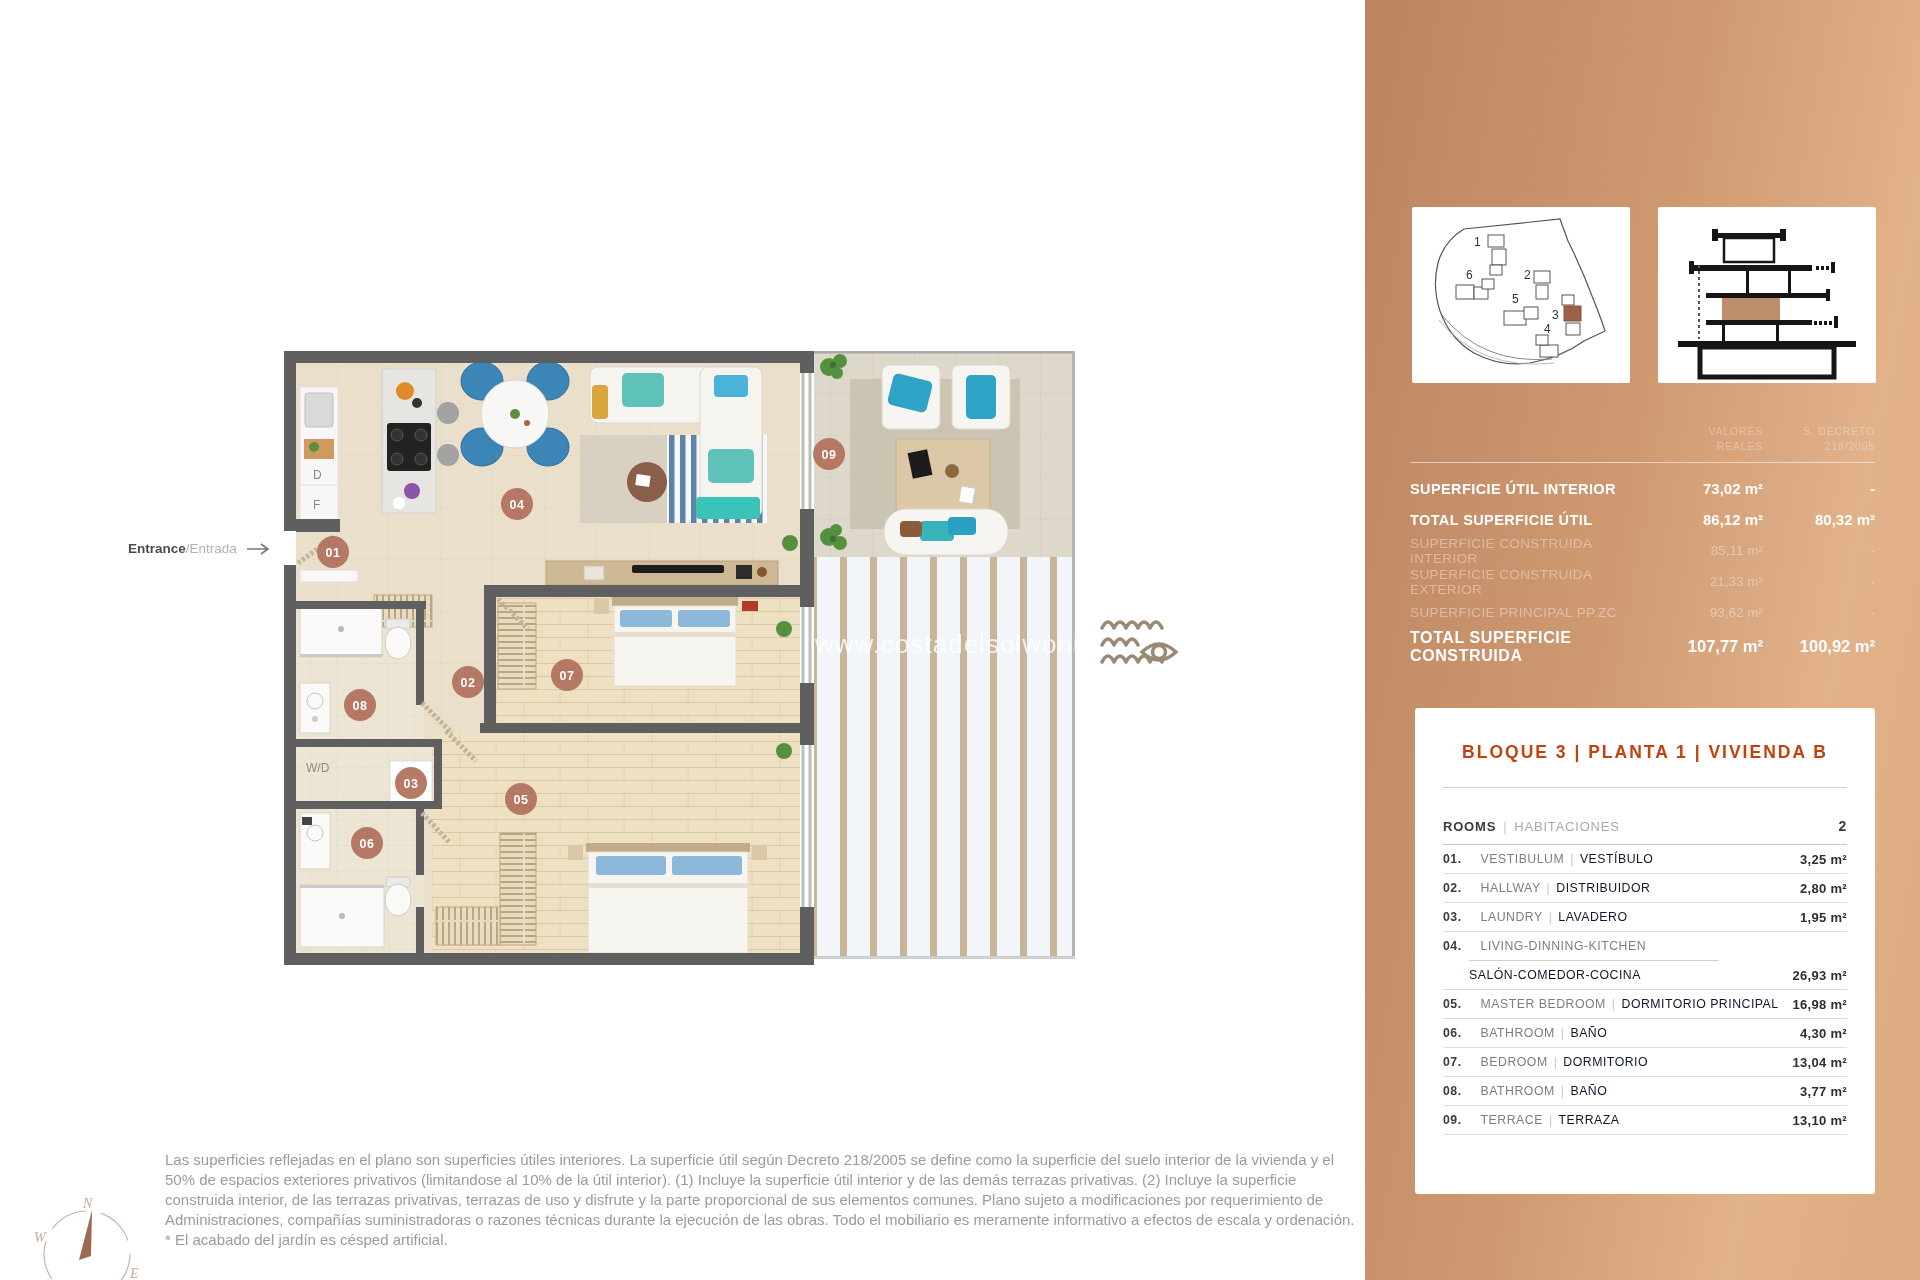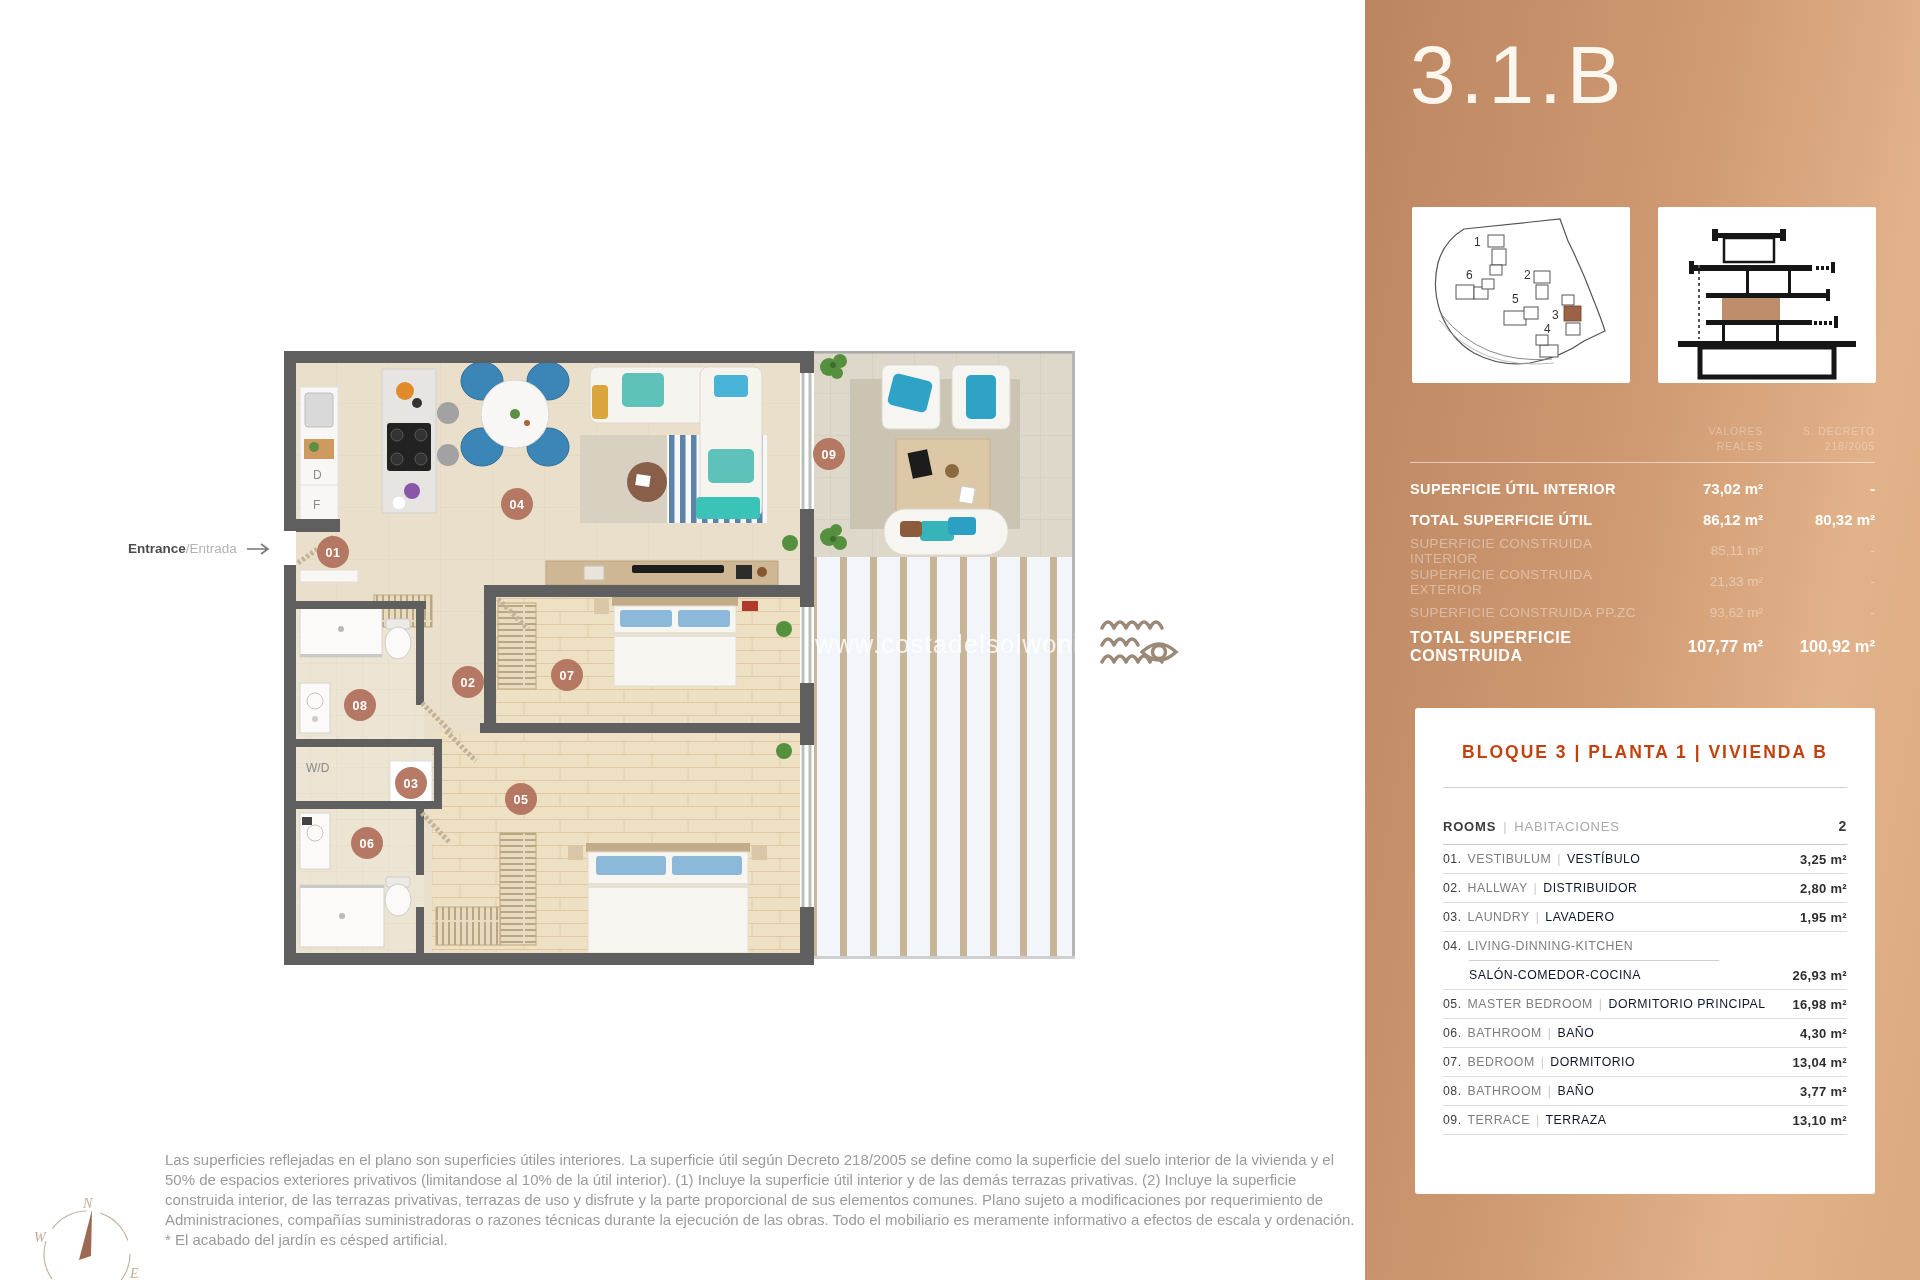--- a/index.html
+++ b/index.html
@@ -35,21 +35,21 @@
   #card-title{text-align:center;font-size:17.5px;font-weight:bold;color:#c2410c;letter-spacing:2px;}
   .c-rule{border:none;border-top:1px solid #cfcfcf;margin:24px 0 0 0;}
   .r-head{display:flex;align-items:center;font-size:13px;letter-spacing:.8px;
     margin-top:30px;padding-bottom:10px;border-bottom:1px solid #c9c9c9;}
   .r-head .en{font-weight:bold;color:#3b3b3b;}
   .r-head .sep{color:#c4c4c4;margin:0 7px;}
   .r-head .es{color:#a9a9a9;}
   .r-head .cnt{margin-left:auto;font-weight:bold;color:#3b3b3b;font-size:14px;}
   .room-row{display:flex;align-items:center;font-size:12.3px;letter-spacing:.5px;
     padding:6.5px 0;border-bottom:1px solid #dedede;color:#7d7d7d;}
-  .room-row .num{font-weight:normal;color:#3b3b3b;margin-right:6px;}
+  .room-row .num{font-weight:bold;color:#3b3b3b;margin-right:19px;}
   .room-row .sep{color:#c9c9c9;margin:0 6px;}
   .room-row .es{color:#0f172a;}
   .room-row .area{margin-left:auto;font-weight:bold;color:#2e2e2e;font-size:13px;letter-spacing:.3px;}
   .room-row.two{display:block;}
   .room-row.two .l1{display:flex;}
   .room-row.two .mid{border-top:1px solid #cfcfcf;margin:7px 0 7px 26px;width:62%;}
   .room-row.two .l2{display:flex;align-items:center;}
   .room-row.two .l2 .es{margin-left:26px;}
 
   
@@ -374,21 +374,20 @@
   <polygon points="62,20 49,70 61,66" fill="#9c6a53"></polygon>
   <text x="53" y="18" class="cmp-l">N</text>
   <text x="4" y="52" class="cmp-l">W</text>
   <text x="100" y="88" class="cmp-l">E</text>
   <text x="52" y="114" class="cmp-l">S</text>
 </svg>
 
 <div id="disclaimer" class="abs">Las superficies reflejadas en el plano son superficies útiles interiores. La superficie útil según Decreto 218/2005 se define como la superficie del suelo interior de la vivienda y el 50% de espacios exteriores privativos (limitandose al 10% de la útil interior). (1) Incluye la superficie útil interior y de las demás terrazas privativas. (2) Incluye la superficie construida interior, de las terrazas privativas, terrazas de uso y disfrute y la parte proporcional de sus elementos comunes. Plano sujeto a modificaciones por requerimiento de Administraciones, compañías suministradoras o razones técnicas durante la ejecución de las obras. Todo el mobiliario es meramente informativo a efectos de escala y ordenación. * El acabado del jardín es césped artificial.</div>
 
 <div id="panel" class="abs">
-  <div id="unit-title" class="abs">3.1.B</div>
 
   <div id="card-site" class="abs diagram-card">
     <svg width="218" height="176" viewBox="0 0 218 176">
       <path d="M52 22 L148 12 L156 34 Q170 62 182 94 Q190 114 193 124 L172 134 Q150 150 118 156 Q88 160 62 146 Q38 132 28 104 Q20 80 26 56 Q32 34 52 22 Z" fill="none" stroke="#555" stroke-width="1.2"></path>
       <path d="M30 108 Q70 158 140 152" fill="none" stroke="#888" stroke-width="1"></path>
       <path d="M27 113 Q68 164 142 156" fill="none" stroke="#aaa" stroke-width=".8"></path>
       <g fill="#fff" stroke="#444" stroke-width=".9">
         <rect x="76" y="28" width="16" height="12"></rect>
           <rect x="80" y="42" width="14" height="16"></rect>
           <rect x="78" y="58" width="12" height="10"></rect>
@@ -475,21 +474,21 @@
     <span class="lab">SUPERFICIE CONSTRUIDA INTERIOR</span>
     <span class="c1">85,11 m²</span>
     <span class="c2">-</span>
   </div>
         <div class="s-row dim">
     <span class="lab">SUPERFICIE CONSTRUIDA EXTERIOR</span>
     <span class="c1">21,33 m²</span>
     <span class="c2">-</span>
   </div>
         <div class="s-row dim">
-    <span class="lab">SUPERFICIE CONSTRUIDA PP.ZC</span>
+    <span class="lab">SUPERFICIE PRINCIPAL PP.ZC</span>
     <span class="c1">93,62 m²</span>
     <span class="c2">-</span>
   </div>
         <div class="s-row total">
     <span class="lab">TOTAL SUPERFICIE CONSTRUIDA</span>
     <span class="c1">107,77 m²</span>
     <span class="c2">100,92 m²</span>
   </div>
       </div>
   </div>

